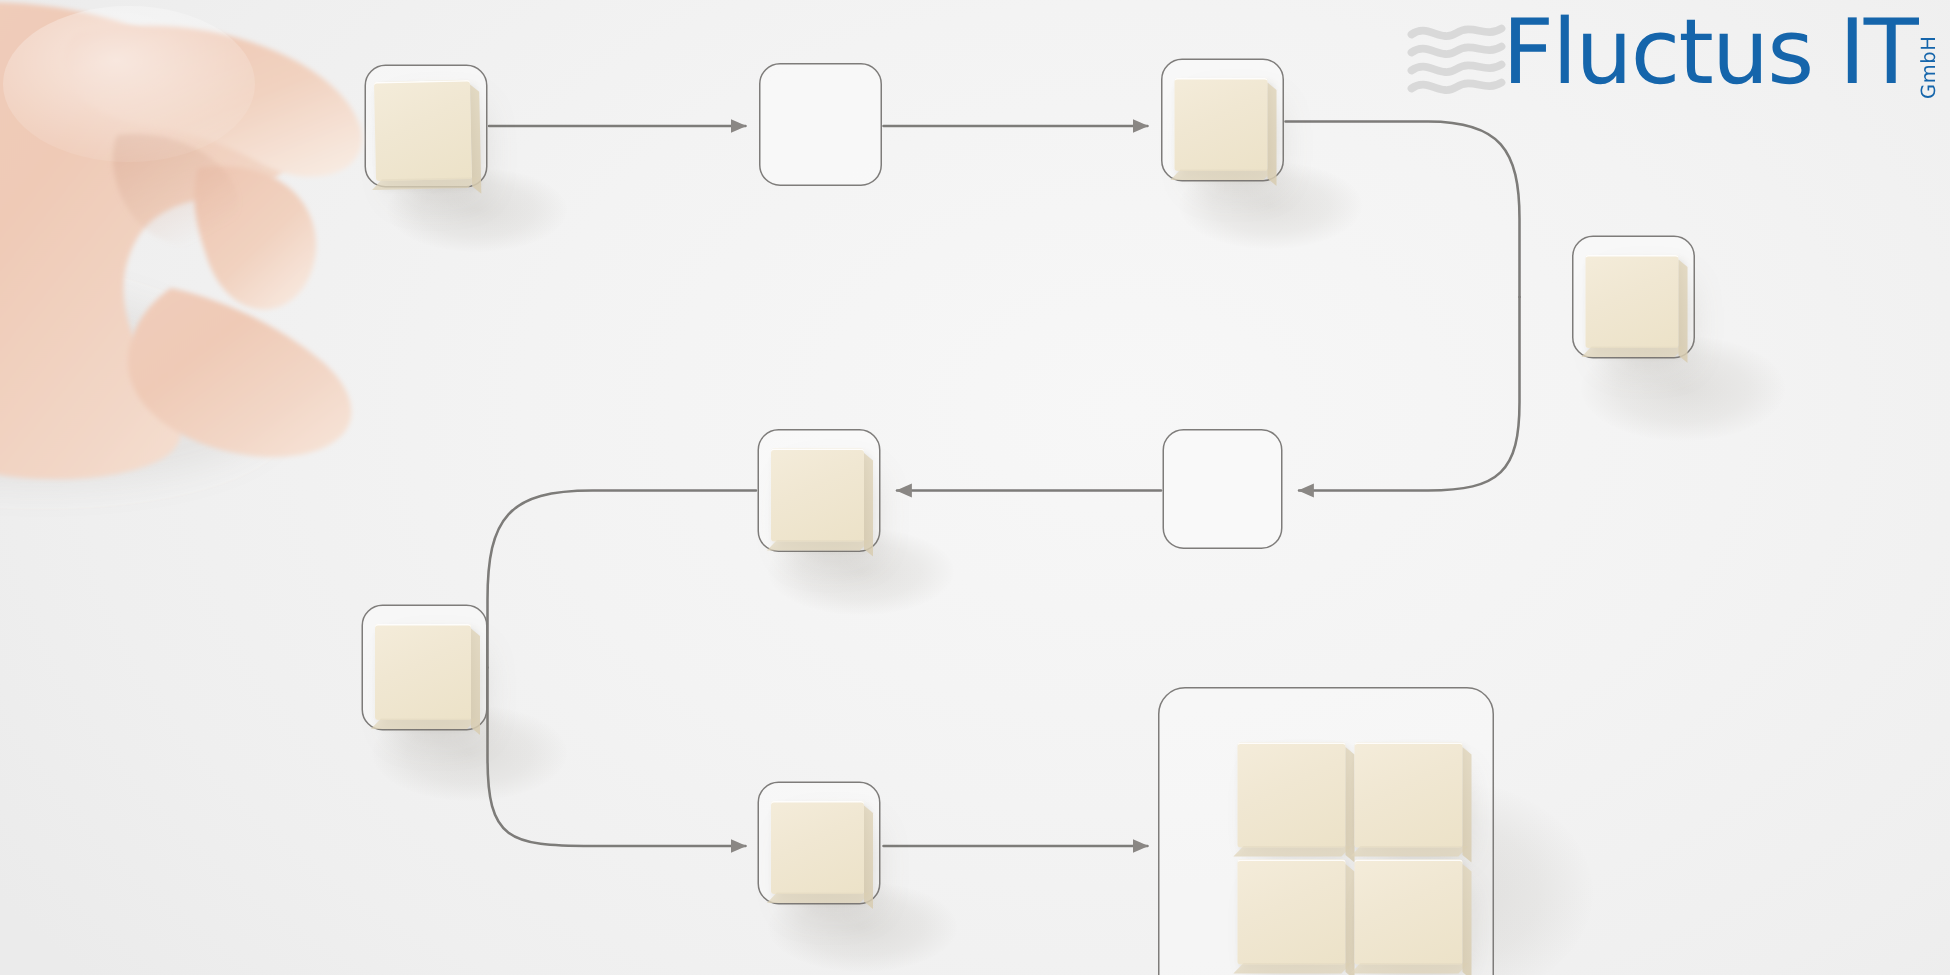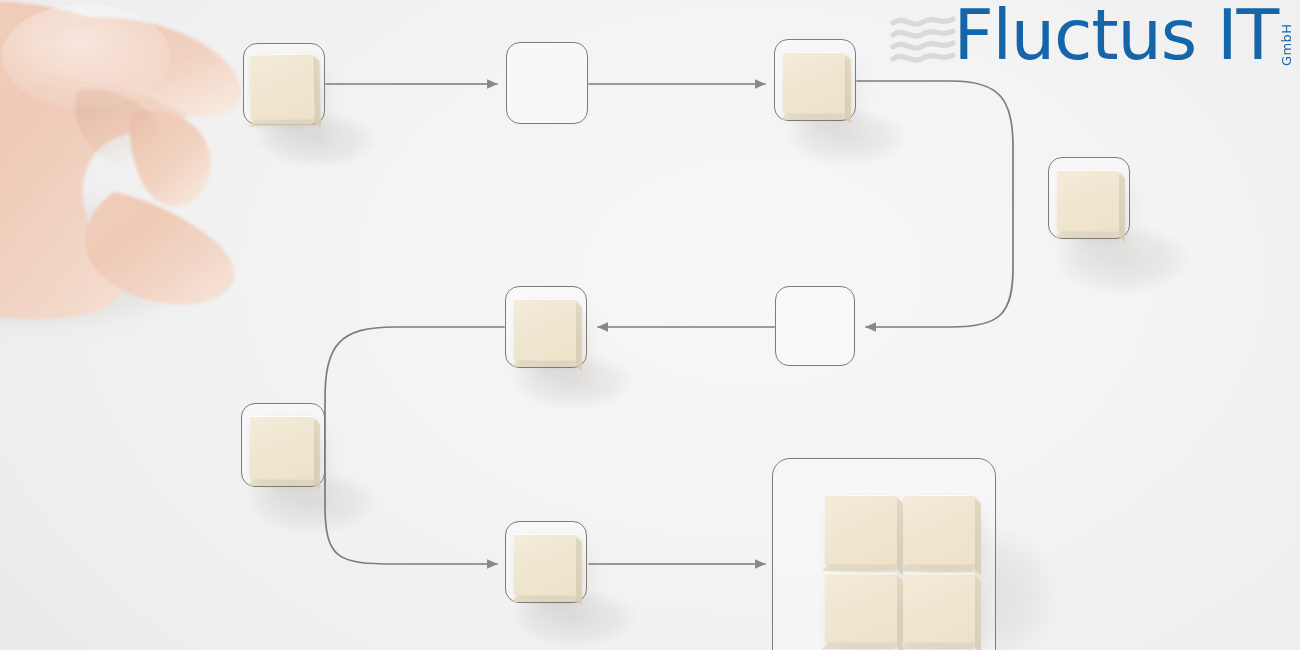--- a/index.html
+++ b/index.html
@@ -39,21 +39,21 @@
     user-select: none;
   }
   .logo-waves {
     width: 66px;
     height: 52px;
     margin-top: 5px;
     flex: none;
   }
   .logo-wordmark {
     font-family: "DejaVu Sans", sans-serif;
-    font-size: 70px;
+    font-size: 60px;
     line-height: 54px;
     letter-spacing: -1.2px;
     font-weight: 400;
     color: #1565ab;
     margin-left: -2px;
     white-space: nowrap;
     text-align: right;
   }
   .logo-suffix {
     font-family: "DejaVu Sans", sans-serif;

